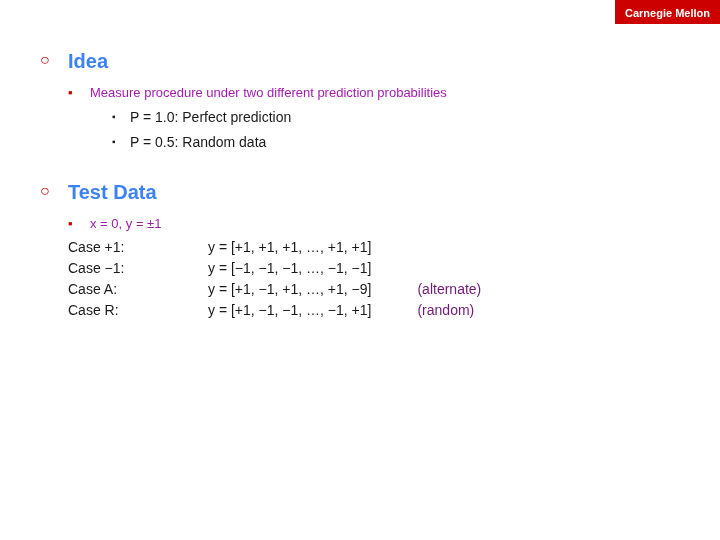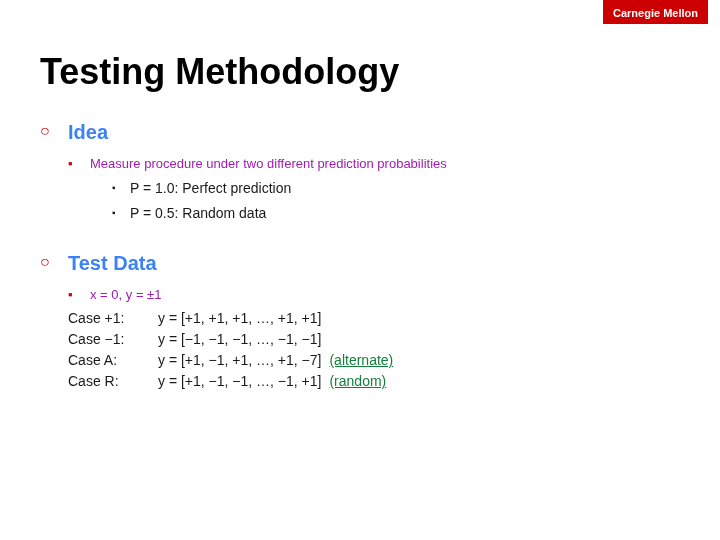--- a/index.html
+++ b/index.html
@@ -13,21 +13,21 @@
       height: 540px;
       background: #ffffff;
       font-family: Arial, sans-serif;
       overflow: hidden;
       position: relative;
     }
 
     .header-bar {
       position: absolute;
       top: 0;
-      right: 12px;
+      right: 0;
       background: #cc0000;
       padding: 3px 10px;
     }
 
     .header-bar span {
       color: #ffffff;
       font-size: 11px;
       font-weight: bold;
     }
 
@@ -123,48 +123,48 @@
       margin-left: 28px;
       margin-top: 6px;
     }
 
     .case-row {
       display: flex;
       align-items: center;
       margin-bottom: 5px;
       font-size: 14px;
       color: #1a1a1a;
+      gap: 38px;
     }
 
     .case-label {
       min-width: 90px;
       font-size: 14px;
     }
 
     .case-value {
       font-size: 14px;
+      margin-left: 12px;
     }
 
     .case-note {
       margin-left: 8px;
       font-size: 14px;
-      color: #15803d;
-      text-decoration: underline;
+      color: #701a75;
     }
   </style>
 </head>
 <body>
 
 <div class="header-bar">
   <span>Carnegie Mellon</span>
 </div>
 
 <div class="content">
 
-  <div class="slide-title">Testing Methodology</div>
 
   <div class="section">
     <div class="bullet-circle">
       <span class="circle-icon">○</span>
       <span class="section-heading">Idea</span>
     </div>
     <div class="sub-bullets">
       <div class="sub-bullet">
         <span class="square-icon">▪</span>
         <div>
@@ -201,21 +201,21 @@
         <span class="case-value">y = [+1, +1, +1, …, +1, +1]</span>
         <span class="case-note"></span>
       </div>
       <div class="case-row">
         <span class="case-label">Case −1:</span>
         <span class="case-value">y = [−1, −1, −1, …, −1, −1]</span>
         <span class="case-note"></span>
       </div>
       <div class="case-row">
         <span class="case-label">Case A:</span>
-        <span class="case-value">y = [+1, −1, +1, …, +1, −7]</span>
+        <span class="case-value">y = [+1, −1, +1, …, +1, −9]</span>
         <span class="case-note">(alternate)</span>
       </div>
       <div class="case-row">
         <span class="case-label">Case R:</span>
         <span class="case-value">y = [+1, −1, −1, …, −1, +1]</span>
         <span class="case-note">(random)</span>
       </div>
     </div>
   </div>
 

